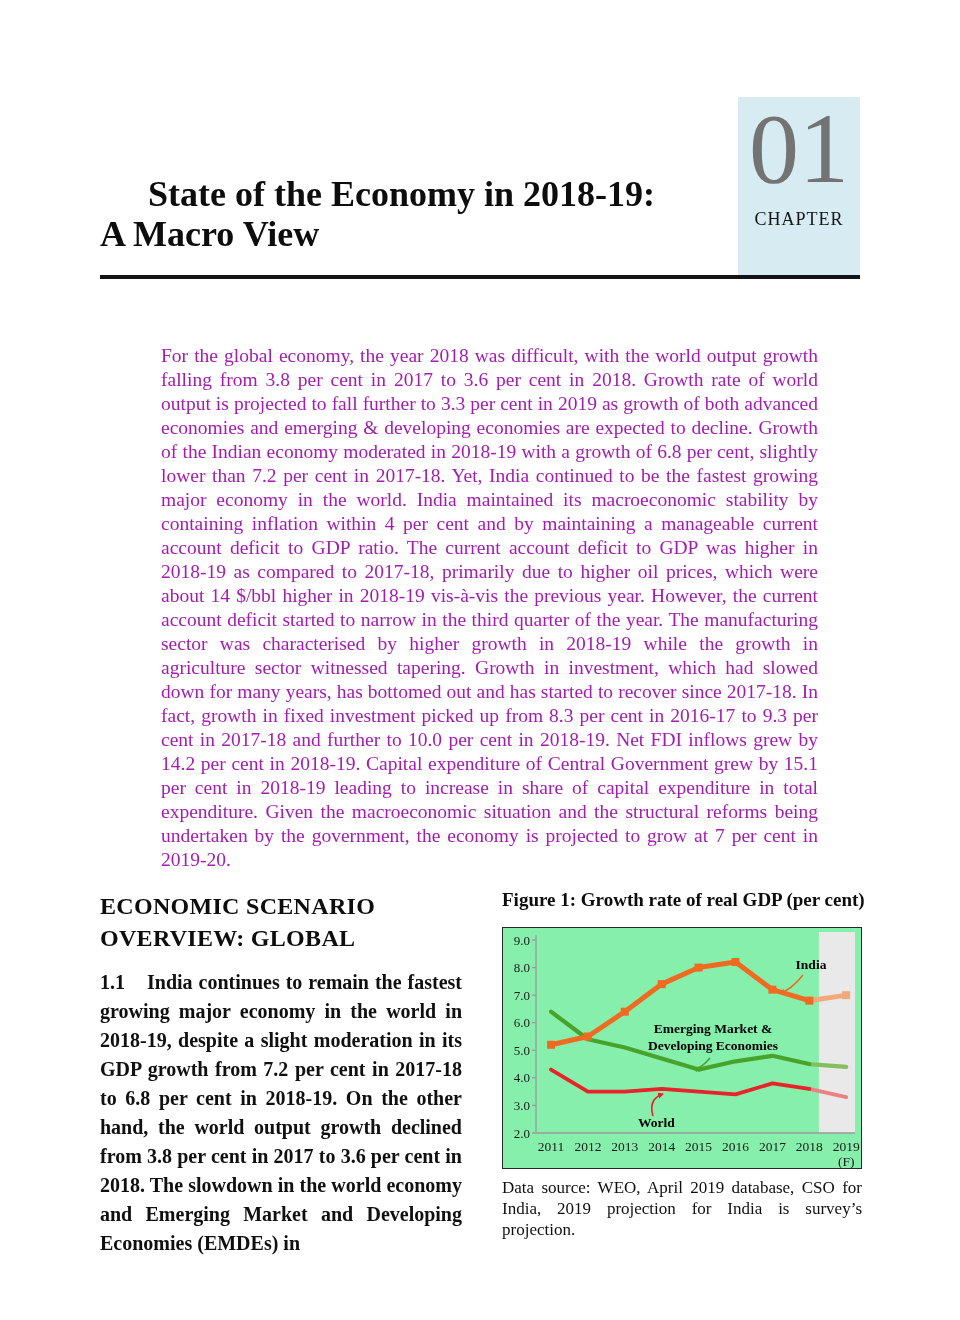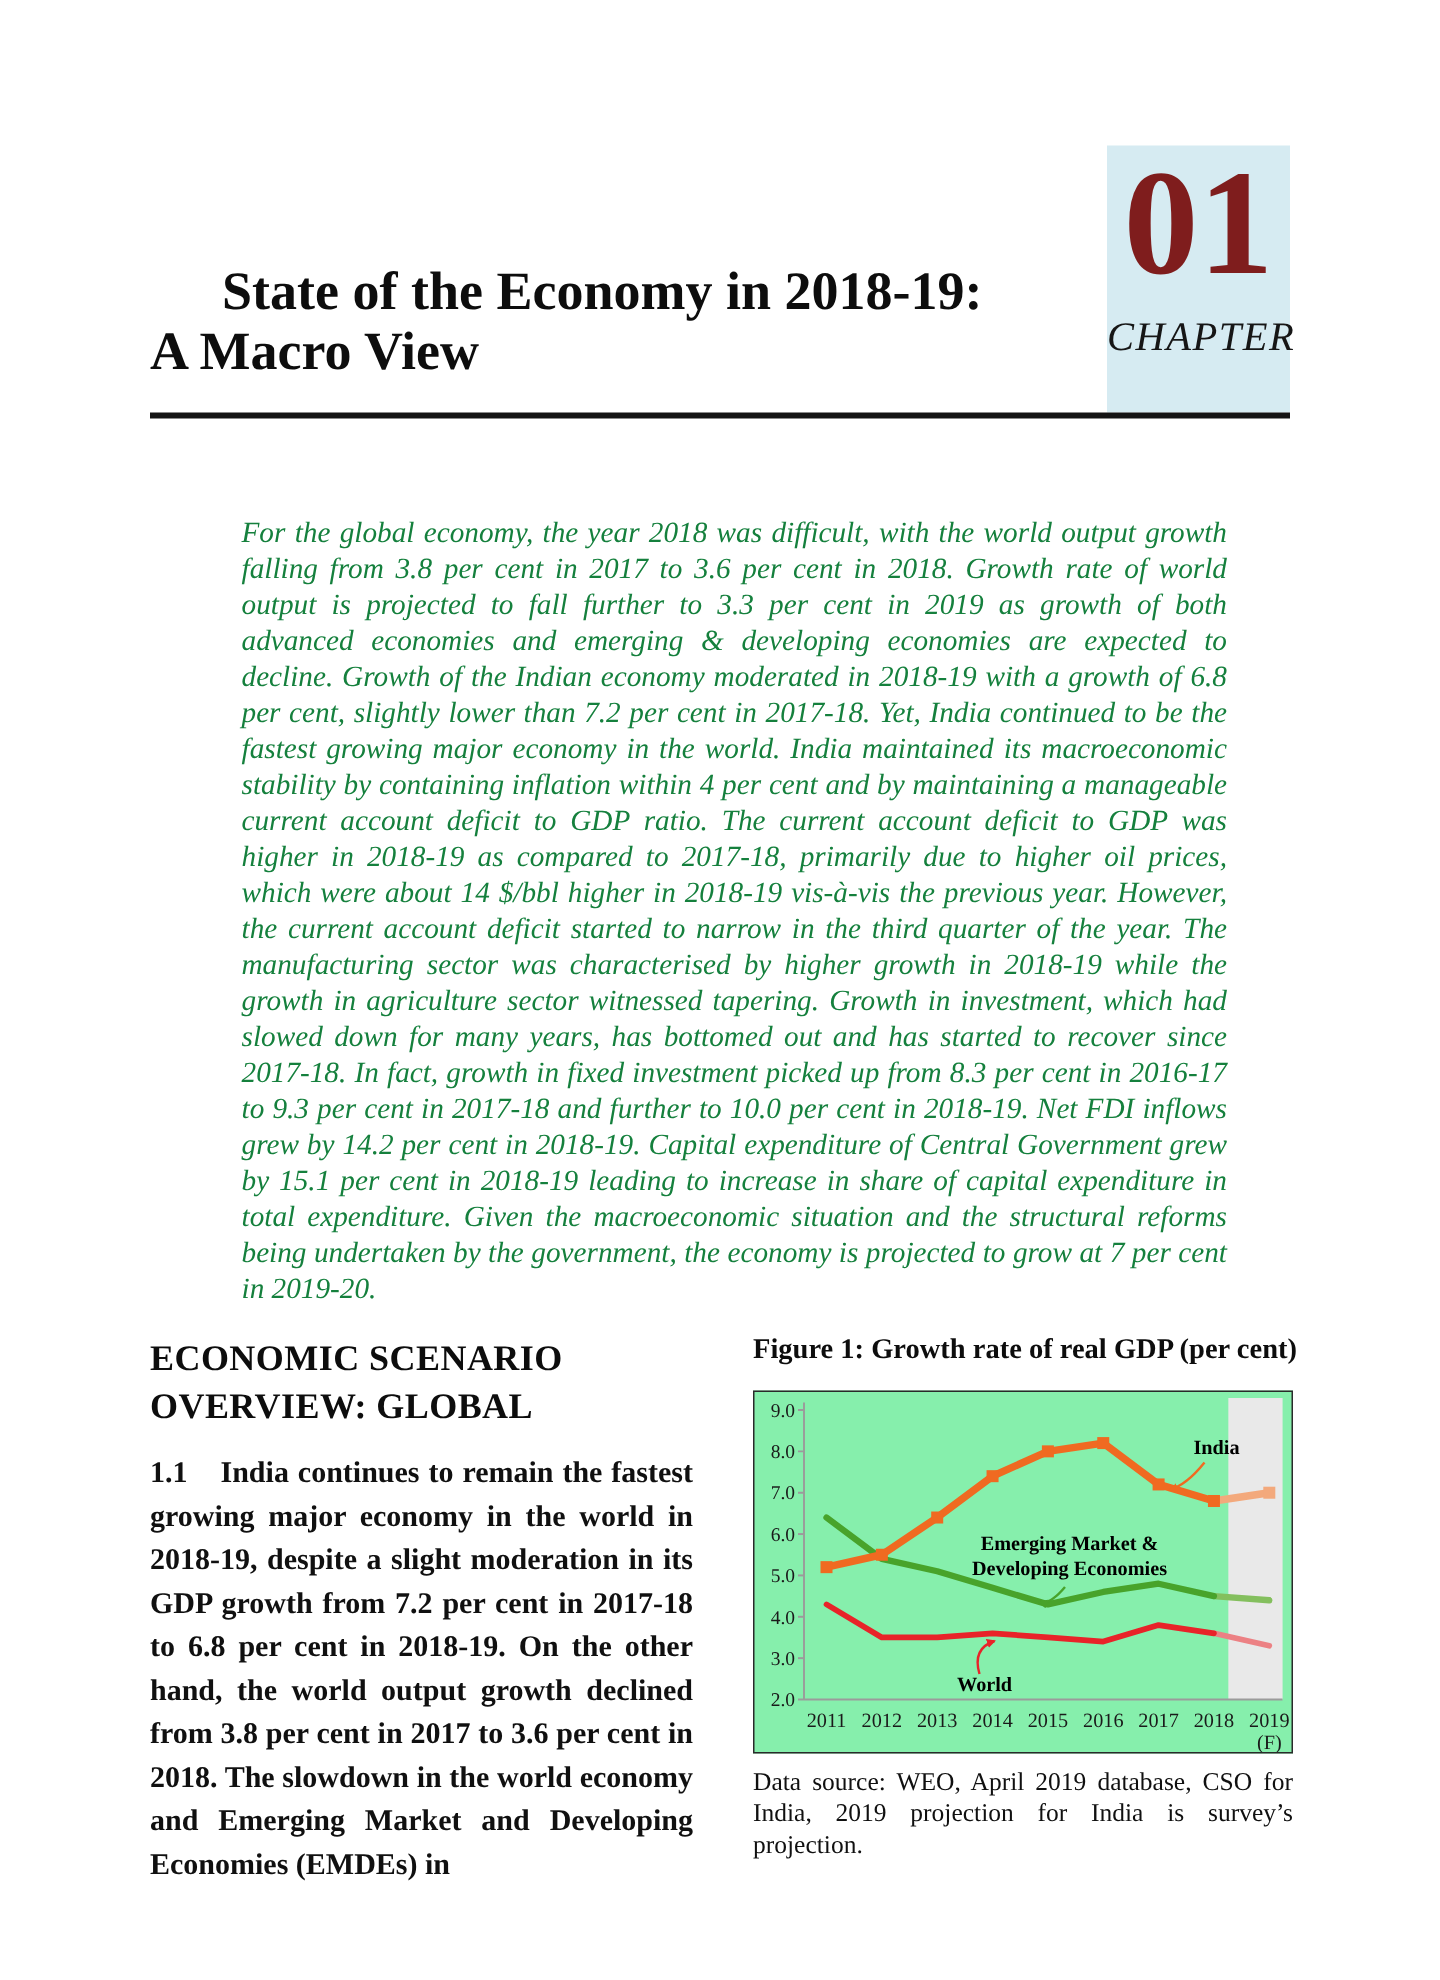--- a/index.html
+++ b/index.html
@@ -6,38 +6,38 @@
   .page{
     position:relative; width:960px; height:1320px; background:#ffffff;
     font-family:"Liberation Serif", serif; color:#111; overflow:hidden;
   }
   
   .chapter-box{
     position:absolute; left:738px; top:97px; width:122px; height:178px;
     text-align:center;
   }
   .chapter-num{
-    font-size:100px; line-height:92px; margin-top:6px; font-weight:700; color:#7f1d1d;
+    font-size:100px; line-height:92px; margin-top:6px; font-weight:400; color:#737373;
   }
   .chapter-word{
-    font-size:27px; letter-spacing:1px; margin-top:14px; color:#161616;font-style:italic;
+    font-size:18px; letter-spacing:1px; margin-top:14px; color:#161616;
   }
   .doc-title{
     position:absolute; left:100px; top:150px; width:620px;
     font-size:36px; font-weight:bold; line-height:40px; color:#0d0d0d;
   }
   .rule{
     position:absolute; left:100px; top:275px; width:760px; height:4px;
     background:#141414;
   }
   
   .abstract{
     position:absolute; left:161px; top:344px; width:657px;
-    font-style:italic; font-size:19.5px; line-height:24px;
-    text-align:justify; color:#15803d;
+    font-size:19.5px; line-height:24px;
+    text-align:justify; color:#a21caf;
   }
   
   .col-left{ position:absolute; left:100px; top:890px; width:362px; }
   .section-heading{
     font-size:24px; font-weight:bold; line-height:32px; letter-spacing:0.3px;
     margin:0; color:#0d0d0d;
   }
   .para{
     margin:14px 0 0 0; font-size:20px; line-height:29px; text-align:justify;
     color:#101010;

